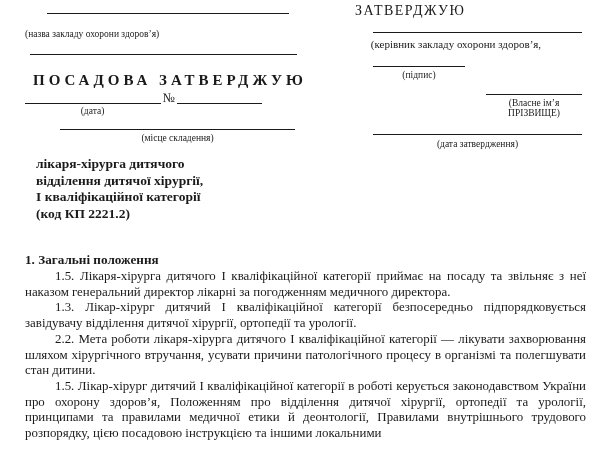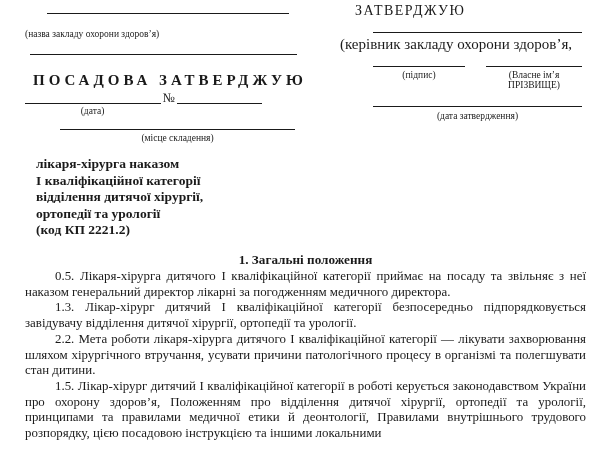--- a/index.html
+++ b/index.html
@@ -22,36 +22,36 @@
   .num-row .seg-right{flex:1;border-bottom:1px solid #1a1a1a;}
   .num-row .num{padding:0 2px;line-height:13px;}
   .date-caption{width:135px;text-align:center;margin-top:2px;}
   .hl-rule3{margin-left:35px;width:235px;height:13px;}
   .place-caption{margin-left:35px;width:235px;text-align:center;margin-top:3px;}
 
   
   .hdr-right{position:absolute;left:330px;top:0;width:252px;}
   .approve{margin-left:25px;margin-top:3px;font-size:14px;letter-spacing:1.5px;}
   .hr-rule1{margin-left:43px;height:13px;}
-  .approver-caption{text-align:center;font-size:15px;line-height:15px;margin-top:4px;}
+  .approver-caption{text-align:center;font-size:11px;line-height:15px;margin-top:4px;}
   .sig-row{display:flex;gap:21px;margin-left:43px;margin-top:13px;}
   .sig-cell{display:flex;flex-direction:column;}
   .sig-cell .cell-rule{height:1px;}
   .sig-cell .small{text-align:center;margin-top:3px;}
   .sig-left{width:92px;}
-  .sig-right{flex:1;}
+  .sig-right{flex:1;margin-top:28px;}
   .hr-rule2{margin-left:43px;height:16px;}
   .approval-date-caption{margin-left:43px;width:209px;text-align:center;margin-top:4px;font-family:Liberation Serif, serif;}
 
   
   .position-block{position:absolute;left:36px;top:156px;font-weight:bold;font-size:13.5px;line-height:16.5px;}
 
   
   .body{position:absolute;left:25px;top:252px;width:561px;}
-  .sec-heading{font-weight:bold;font-size:13.2px;text-align:center;margin-bottom:1px;}
+  .sec-heading{font-weight:bold;font-size:13.2px;text-align:left;margin-bottom:1px;}
   .body p{margin:0;font-size:12.9px;line-height:15.7px;text-align:justify;text-indent:30px;}
 </style>
 </head>
 <body>
 
 <div class="page">
 
   <div class="hdr-left">
     <div class="rule hl-rule1"></div>
     <div class="small hl-caption">(назва закладу охорони здоров’я)</div>
@@ -81,30 +81,29 @@
       <div class="sig-cell sig-right">
         <div class="rule cell-rule"></div>
         <div class="small">(Власне ім’я ПРІЗВИЩЕ)</div>
       </div>
     </div>
     <div class="rule hr-rule2"></div>
     <div class="small approval-date-caption">(дата затвердження)</div>
   </div>
 
   <div class="position-block">
-      <div>лікаря-хірурга наказом</div>
+      <div>лікаря-хірурга дитячого</div>
+      <div>відділення дитячої хірургії,</div>
       <div>І кваліфікаційної категорії</div>
-      <div>відділення дитячої хірургії,</div>
-      <div>ортопедії та урології</div>
       <div>(код КП 2221.2)</div>
     </div>
 
   <div class="body">
     <div class="sec-heading">1. Загальні положення</div>
     <div>
-        <p><span>0.5. Лікаря-хірурга дитячого І кваліфікаційної категорії приймає на посаду та звільняє з неї наказом генеральний директор лікарні за погодженням медичного директора.</span></p>
+        <p><span>1.5. Лікаря-хірурга дитячого І кваліфікаційної категорії приймає на посаду та звільняє з неї наказом генеральний директор лікарні за погодженням медичного директора.</span></p>
         <p><span>1.3. Лікар-хірург дитячий І кваліфікаційної категорії безпосередньо підпорядковується завідувачу відділення дитячої хірургії, ортопедії та урології.</span></p>
         <p><span>2.2. Мета роботи лікаря-хірурга дитячого І кваліфікаційної категорії — лікувати захворювання шляхом хірургічного втручання, усувати причини патологічного процесу в організмі та полегшувати стан дитини.</span></p>
         <p><span>1.5. Лікар-хірург дитячий І кваліфікаційної категорії в роботі керується законодавством України про охорону здоров’я, Положенням про відділення дитячої хірургії, ортопедії та урології, принципами та правилами медичної етики й деонтології, Правилами внутрішнього трудового розпорядку, цією посадовою інструкцією та іншими локальними</span></p>
       </div>
   </div>
 
 </div>
 
 </body></html>

